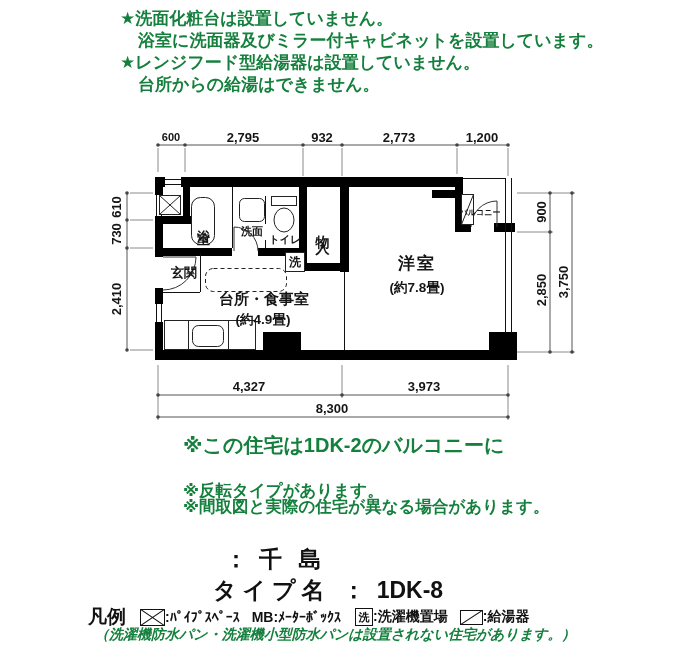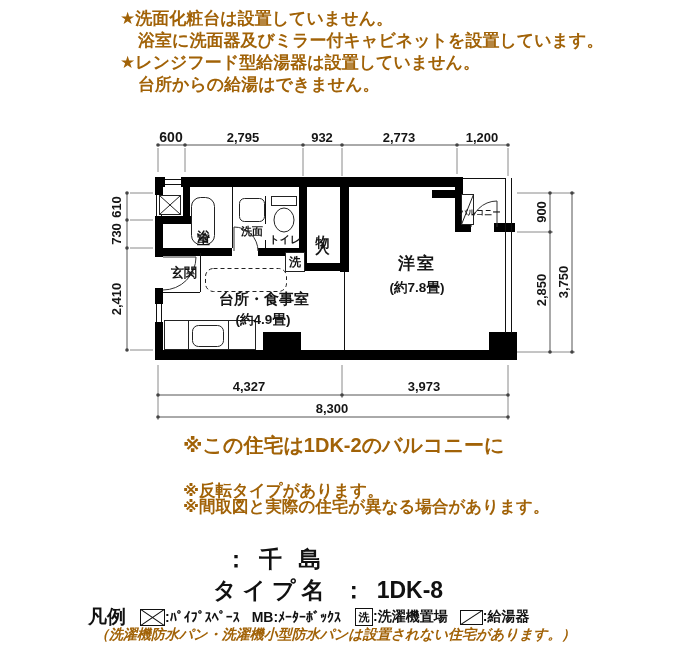--- a/index.html
+++ b/index.html
@@ -1,19 +1,19 @@
 <!DOCTYPE html>
 <html><head>
 <meta charset="utf-8">
 <style>
   html,body{margin:0;padding:0;background:#fff;}
   .page{position:relative;width:700px;height:650px;background:#ffffff;overflow:hidden;
         font-family:"Liberation Sans","DejaVu Sans",sans-serif;color:#111;}
   svg.plan{position:absolute;left:0;top:0;}
-  .note{position:absolute;white-space:nowrap;font-weight:bold;color:#a16207;}
+  .note{position:absolute;white-space:nowrap;font-weight:bold;color:#15803d;}
   .lbl{position:absolute;transform:translate(-50%,-50%);white-space:nowrap;font-weight:bold;color:#151515;}
   .rot{transform:translate(-50%,-50%) rotate(-90deg);}
   .vtext{writing-mode:vertical-rl;text-orientation:upright;}
   .title-row{position:absolute;display:flex;align-items:baseline;font-size:23px;font-weight:bold;color:#111;}
   .title-row .sep{width:46px;text-align:center;}
   .legend-row{position:absolute;display:flex;align-items:center;font-weight:bold;color:#111;}
   .sym-box{display:inline-flex;align-items:center;justify-content:center;border:1.5px solid #111;
            background:#fff;box-sizing:border-box;}
 </style>
 </head>
@@ -119,21 +119,21 @@
       </g>
       <rect x="205.5" y="268.5" width="81" height="23" rx="8" fill="none" stroke-dasharray="4 3"></rect>
     </g>
   </svg>
 
   <div class="note" style="left:120px;top:7px;font-size:17px;">★洗面化粧台は設置していません。</div>
   <div class="note" style="left:138px;top:29px;font-size:17px;">浴室に洗面器及びミラー付キャビネットを設置しています。</div>
   <div class="note" style="left:138px;top:73px;font-size:17px;">台所からの給湯はできません。</div>
   <div class="note" style="left:120px;top:51px;font-size:17px;">★レンジフード型給湯器は設置していません。</div>
 
-  <div class="lbl" style="left:171px;top:137px;font-size:14px;">600</div>
+  <div class="lbl" style="left:171px;top:137px;font-size:11px;">600</div>
   <div class="lbl" style="left:243px;top:137px;font-size:13px;">2,795</div>
   <div class="lbl" style="left:322px;top:137px;font-size:13px;">932</div>
   <div class="lbl" style="left:399px;top:137px;font-size:13px;">2,773</div>
   <div class="lbl" style="left:482px;top:137px;font-size:13px;">1,200</div>
   <div class="lbl rot" style="left:116px;top:207px;font-size:13px;">610</div>
   <div class="lbl rot" style="left:116px;top:234px;font-size:13px;">730</div>
   <div class="lbl rot" style="left:116px;top:299px;font-size:13px;">2,410</div>
   <div class="lbl rot" style="left:541px;top:212px;font-size:13px;">900</div>
   <div class="lbl rot" style="left:541px;top:290px;font-size:13px;">2,850</div>
   <div class="lbl rot" style="left:563px;top:282px;font-size:13px;">3,750</div>

